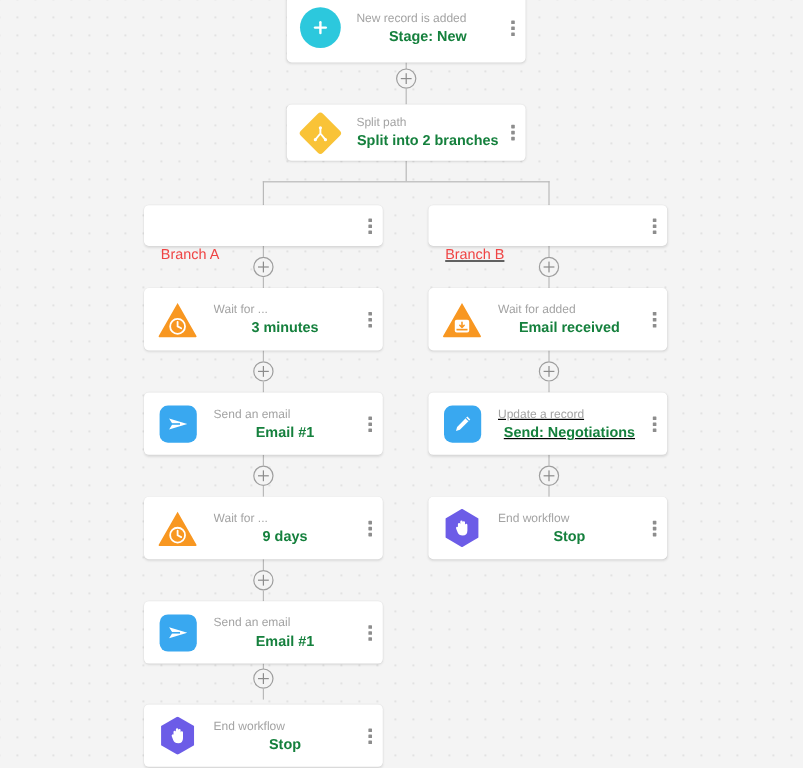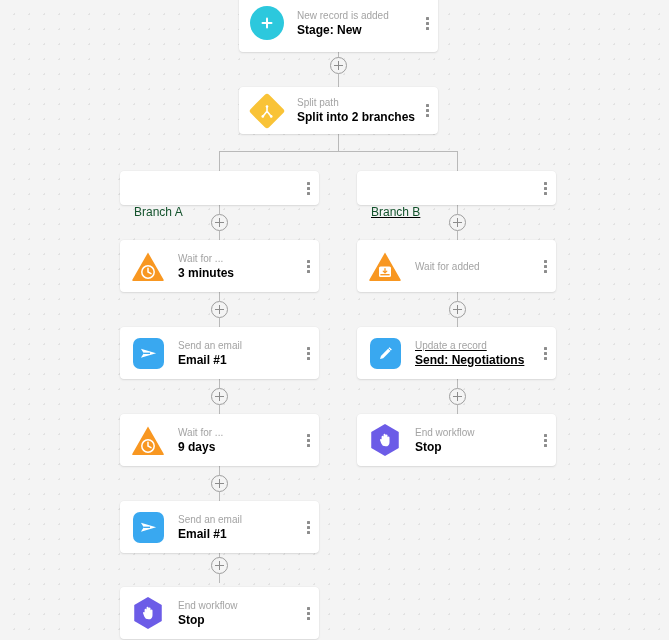--- a/index.html
+++ b/index.html
@@ -69,23 +69,24 @@
   }
   .card-sub {
     font-size: 10px;
     color: #a3a3a3;
     line-height: 13px;
     white-space: nowrap;
   }
   .card-title {
     font-size: 12px;
     font-weight: bold;
-    color: #000000;
+    color: #15803d;
     line-height: 16px;
     white-space: nowrap;
+    text-align: center;
   }
   .kebab {
     flex: 0 0 auto;
     width: 22px;
     height: 100%;
     display: flex;
     flex-direction: column;
     align-items: center;
     justify-content: center;
     gap: 2px;
@@ -100,21 +101,21 @@
 
   
   .branch-card {
     height: 34px;
     display: flex;
     align-items: center;
   }
   .branch-label {
     margin-left: 14px;
     font-size: 12px;
-    color: #14532d;
+    color: #ef4444;
     flex: 1 1 auto;
     margin-top: 47px;
   }
 
   
   .ico-circle {
     width: 34px; height: 34px;
     border-radius: 50%;
     background: #2cc8dd;
     display: flex; align-items: center; justify-content: center;
@@ -363,20 +364,21 @@
         <svg width="34" height="31" viewBox="0 0 34 31">
           <path d="M17 1.5 L32.5 28.5 Q33.5 30 31.5 30 L2.5 30 Q0.5 30 1.5 28.5 Z" fill="#f89721"></path>
           <rect x="11" y="15.5" width="12" height="10.5" rx="1.6" fill="#ffffff"></rect>
           <path d="M17 17.6 L17 21.6 M15.2 20.1 L17 21.9 L18.8 20.1" stroke="#f89721" stroke-width="1.3" fill="none" stroke-linecap="round" stroke-linejoin="round"></path>
           <rect x="12.4" y="23" width="9.2" height="1.4" fill="#f89721"></rect>
         </svg>
       </div>
     </div>
     <div class="card-text">
       <div class="card-sub">Wait for added</div>
+      <div class="card-title">Email received</div>
     </div>
     <div class="kebab">
         <i></i>
         <i></i>
         <i></i>
       </div>
   </div>
 
   <div class="card" style="left:357px; top:327px; width:199px; height:52px;text-decoration:underline;">
     <div class="card-icon">

